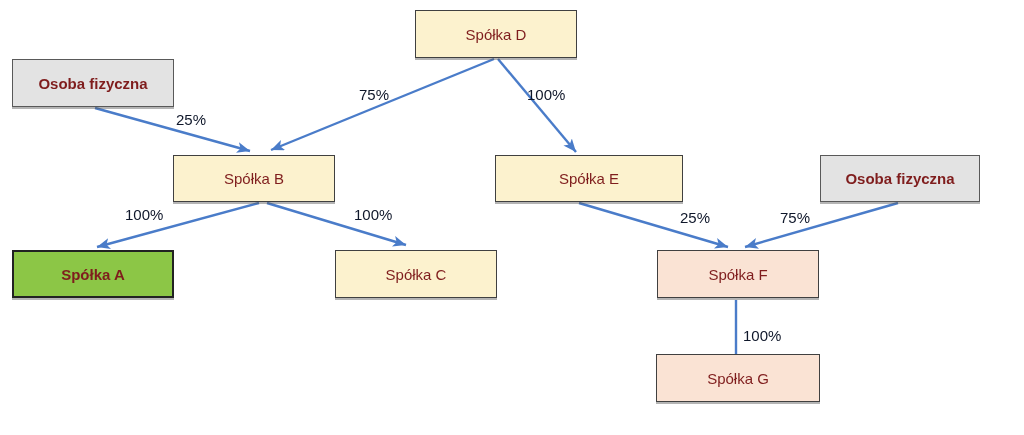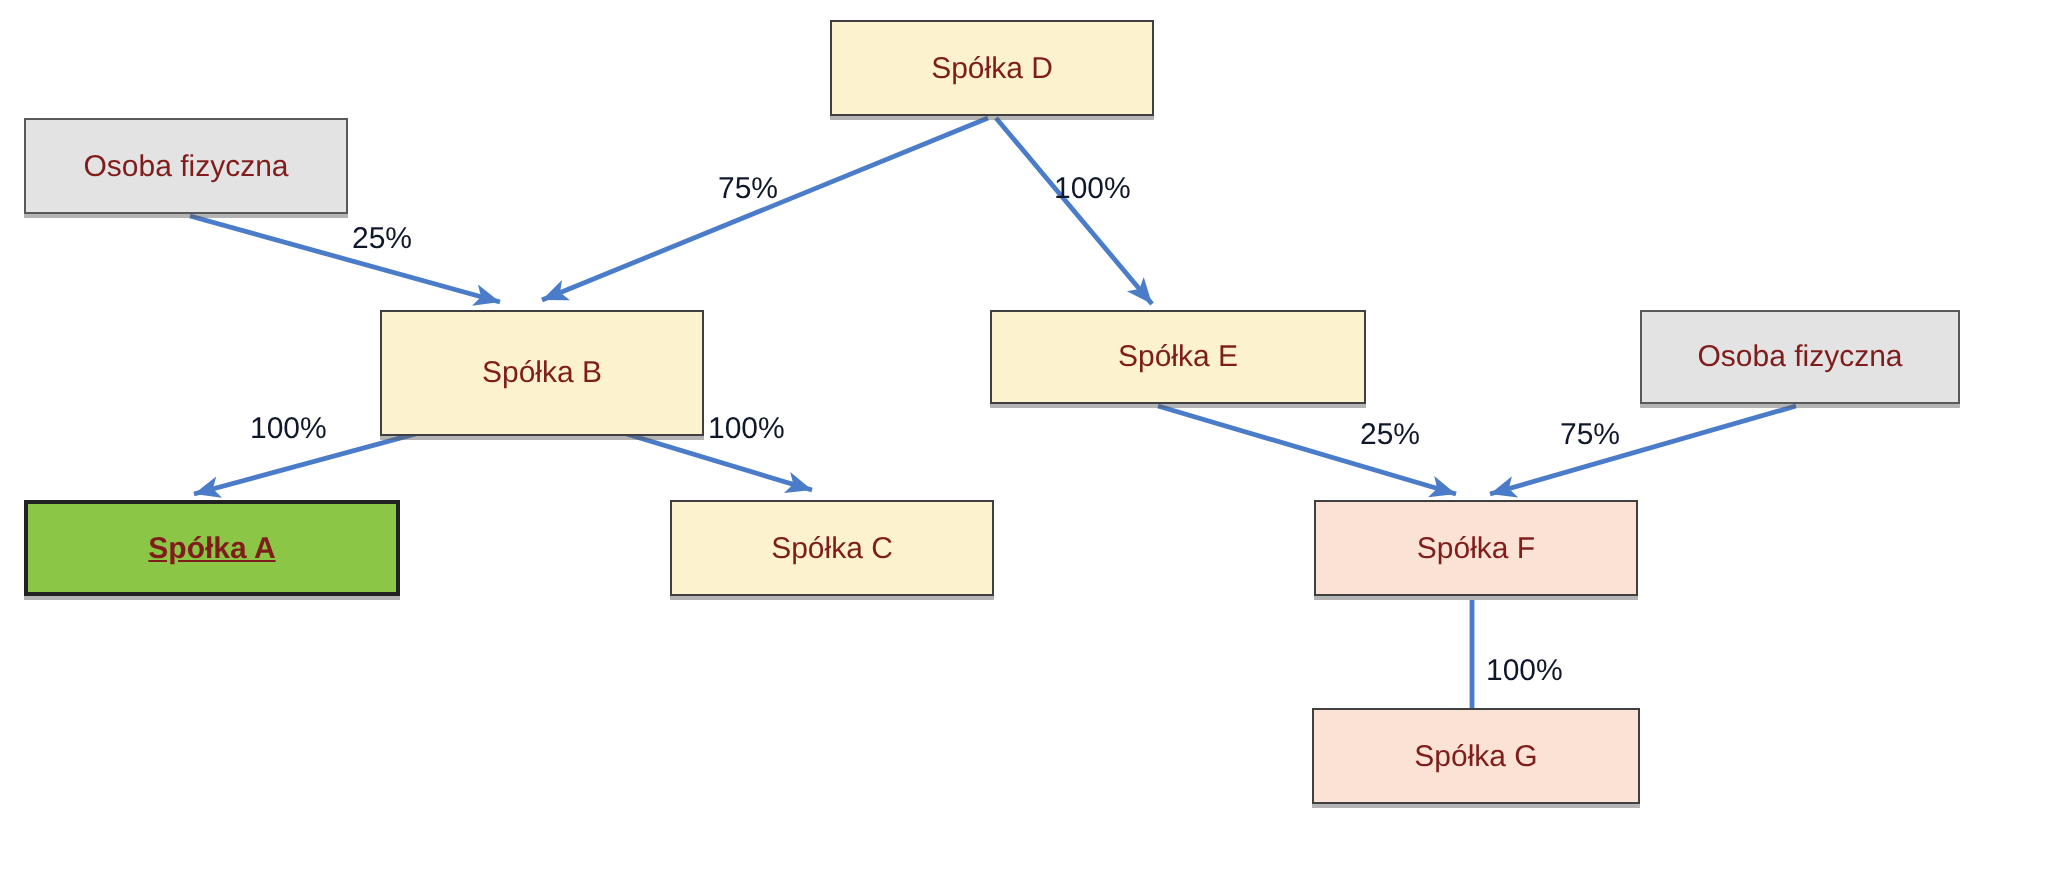--- a/index.html
+++ b/index.html
@@ -10,21 +10,21 @@
   svg.edges{position:absolute;left:0;top:0;width:1024px;height:435px;pointer-events:none;}
   svg.edges line{stroke:var(--arrow,#4A7CC9);stroke-width:2.4;}
   .arrowhead{fill:var(--arrow,#4A7CC9);}
   .node{
     position:absolute;display:flex;align-items:center;justify-content:center;
     font-size:15px;color:#7f1d1d;box-sizing:border-box;
     border:1.4px solid var(--border,#404040);
     box-shadow:0 2px 0 rgba(89,89,89,.45);
     text-align:center;
   }
-  .node.person{background:var(--person-fill,#E3E3E3);border-color:#595959;}
+  .node.person{background:var(--person-fill,#E3E3E3);border-color:#595959;font-weight:bold;}
   .node.company{background:var(--company-fill,#FCF2CE);}
   .node.company-alt{background:var(--company-alt-fill,#FAE3D4);}
   .node.highlight{background:var(--highlight-fill,#8CC646);border:2px solid #222;font-weight:bold;}
   .edge-label{
     position:absolute;font-size:15px;color:#0f172a;white-space:nowrap;
   }
 </style>
 </head>
 <body>
 
@@ -41,24 +41,24 @@
     <line x1="498" y1="59" x2="576" y2="152" marker-end="url(#arrow)"></line>
     <line x1="259" y1="203" x2="97" y2="247" marker-end="url(#arrow)"></line>
     <line x1="267" y1="203" x2="406" y2="245" marker-end="url(#arrow)"></line>
     <line x1="579" y1="203" x2="728" y2="247" marker-end="url(#arrow)"></line>
     <line x1="898" y1="203" x2="745" y2="247" marker-end="url(#arrow)"></line>
     <line x1="736" y1="300" x2="736" y2="369" marker-end="url(#arrow)"></line>
   </svg>
 
   <div class="node person" style="left:12px;  top:59px;  width:162px; height:48px;">Osoba fizyczna</div>
   <div class="node company" style="left:415px; top:10px;  width:162px; height:48px;">Spółka D</div>
-  <div class="node company" style="left:190px; top:155px; width:162px; height:63px;">Spółka B</div>
+  <div class="node company" style="left:173px; top:155px; width:162px; height:47px;">Spółka B</div>
   <div class="node company" style="left:495px; top:155px; width:188px; height:47px;">Spółka E</div>
   <div class="node person" style="left:820px; top:155px; width:160px; height:47px;">Osoba fizyczna</div>
-  <div class="node highlight" style="left:12px;  top:250px; width:188px; height:48px;text-decoration:underline;">Spółka A</div>
+  <div class="node highlight" style="left:12px;  top:250px; width:162px; height:48px;">Spółka A</div>
   <div class="node company" style="left:335px; top:250px; width:162px; height:48px;">Spółka C</div>
   <div class="node company-alt" style="left:657px; top:250px; width:162px; height:48px;">Spółka F</div>
   <div class="node company-alt" style="left:656px; top:354px; width:164px; height:48px;">Spółka G</div>
 
   <div class="edge-label" style="left:176px; top:111px;">25%</div>
   <div class="edge-label" style="left:359px; top:86px;">75%</div>
   <div class="edge-label" style="left:527px; top:86px;">100%</div>
   <div class="edge-label" style="left:125px; top:206px;">100%</div>
   <div class="edge-label" style="left:354px; top:206px;">100%</div>
   <div class="edge-label" style="left:680px; top:209px;">25%</div>

